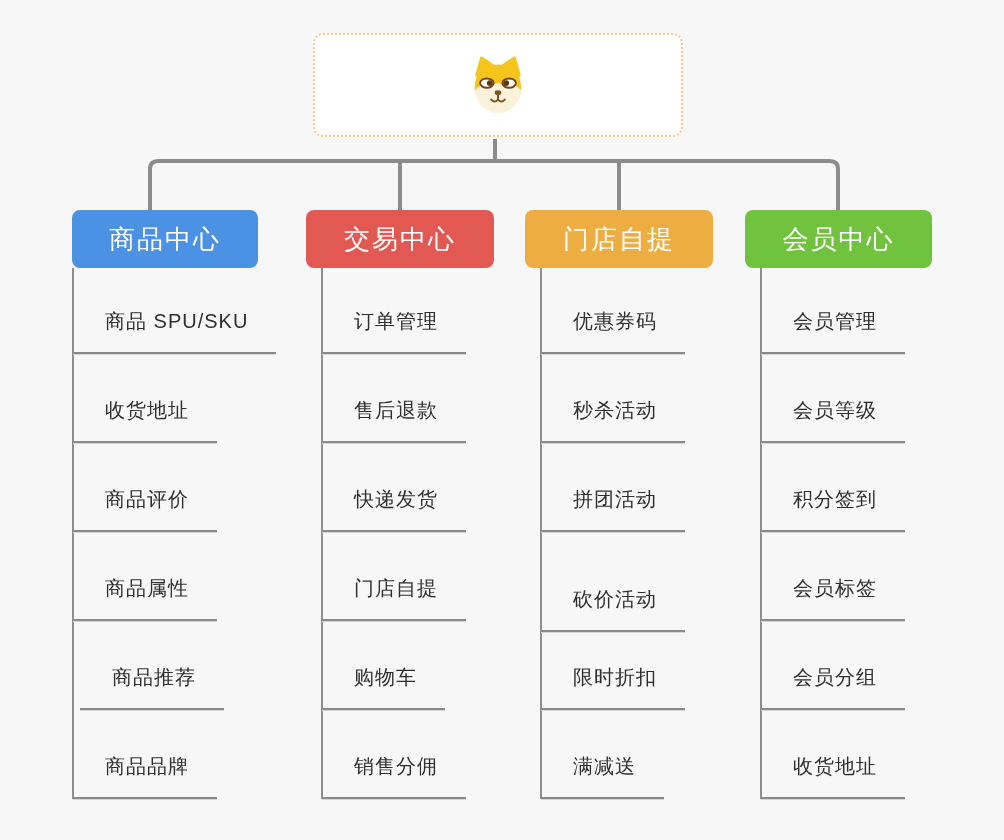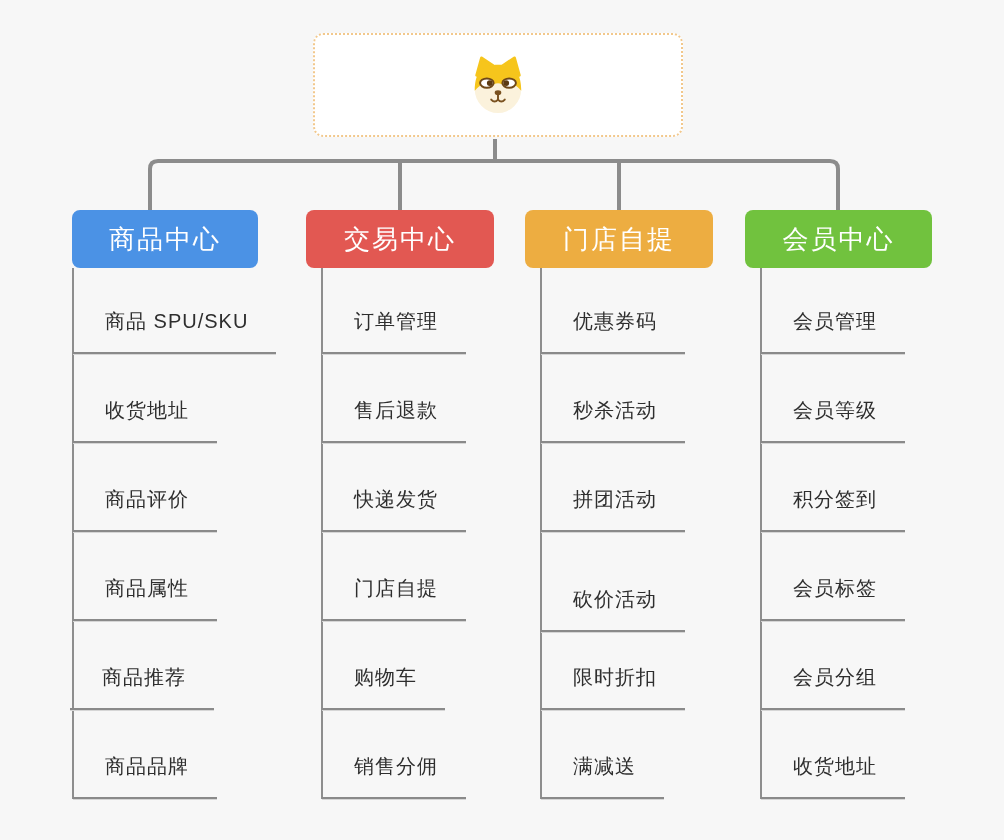--- a/index.html
+++ b/index.html
@@ -82,21 +82,21 @@
 
   <div id="branches-layer">
       <div class="branch-node" style="left: 64px; width: 186px; background: rgb(75, 146, 229); margin-left: 8px;">
         <span>商品中心</span>
       </div>
       <div class="trunk-line" style="left: 72px; top: 268px; height: 531px;"></div>
       <div class="leaf-node" style="left: 73px; top: 316px;">商品 SPU/SKU</div>
       <div class="leaf-node" style="left: 73px; top: 405px;">收货地址</div>
       <div class="leaf-node" style="left: 73px; top: 494px;">商品评价</div>
       <div class="leaf-node" style="left: 73px; top: 583px;">商品属性</div>
-      <div class="leaf-node" style="left: 70px; top: 672px;">商品推荐</div>
+      <div class="leaf-node" style="left: 80px; top: 672px;">商品推荐</div>
       <div class="leaf-node" style="left: 73px; top: 761px;">商品品牌</div>
       <div class="branch-node" style="left: 306px; width: 188px; background: rgb(226, 88, 82);">
         <span>交易中心</span>
       </div>
       <div class="trunk-line" style="left: 321px; top: 268px; height: 531px;"></div>
       <div class="leaf-node" style="left: 322px; top: 316px;">订单管理</div>
       <div class="leaf-node" style="left: 322px; top: 405px; text-align: center;">售后退款</div>
       <div class="leaf-node" style="left: 322px; top: 494px;">快递发货</div>
       <div class="leaf-node" style="left: 322px; top: 583px;">门店自提</div>
       <div class="leaf-node" style="left: 322px; top: 672px;">购物车</div>

